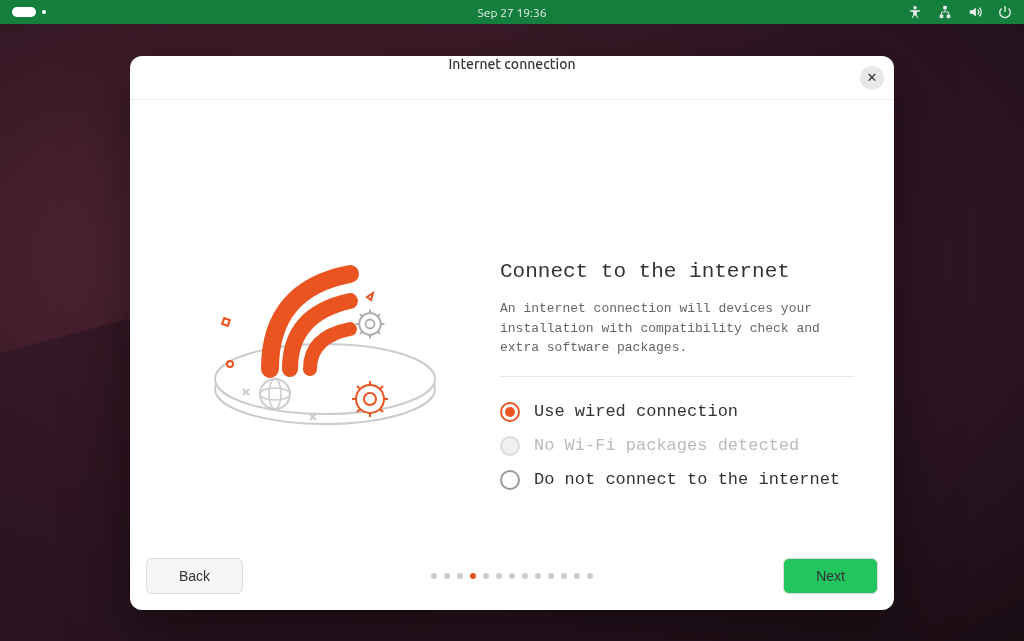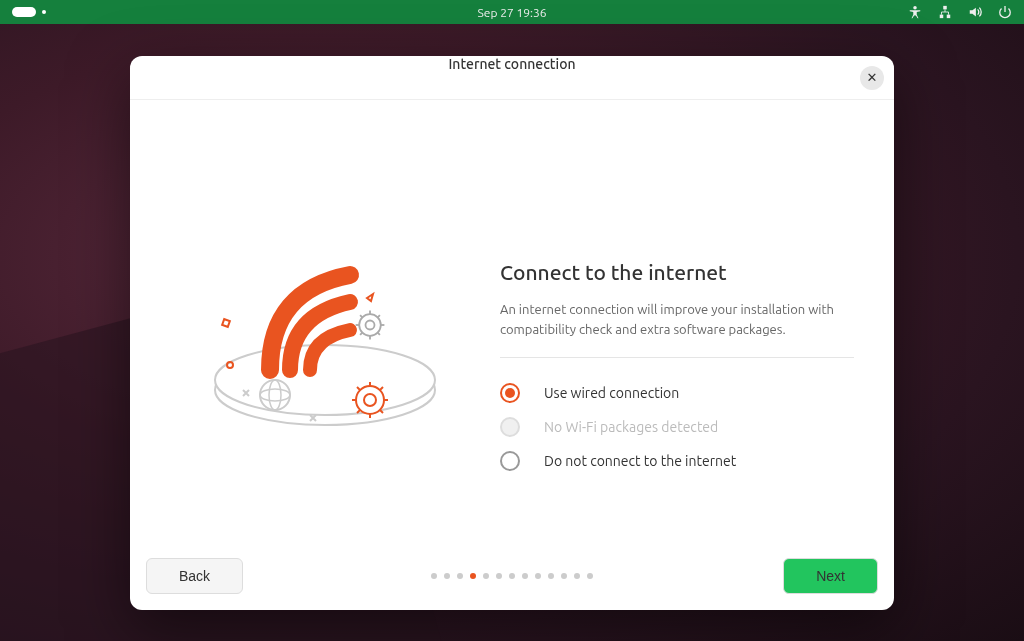--- a/index.html
+++ b/index.html
@@ -117,20 +117,21 @@
       justify-content: center;
       cursor: pointer;
       color: #333;
       font-size: 13px;
     }
     
     .window-body {
       flex: 1;
       display: flex;
       padding: 30px 40px 0 40px;
+      font-family: Liberation Mono, monospace;
     }
     
     .illustration-area {
       width: 310px;
       display: flex;
       align-items: center;
       justify-content: center;
     }
     
     .content-area {
@@ -156,23 +157,23 @@
     
     .divider {
       height: 1px;
       background: #e5e5e5;
       margin-bottom: 18px;
     }
     
     .radio-option {
       display: flex;
       align-items: center;
-      gap: 24px;
+      gap: 14px;
       padding: 7px 0;
-      font-size: 14px;
+      font-size: 17px;
       color: #333;
       cursor: pointer;
     }
     .radio-option.disabled {
       color: #bbb;
       cursor: default;
     }
     
     .radio-circle {
       width: 20px;
@@ -342,21 +343,21 @@
           <g stroke="#ccc" stroke-width="2">
             <path d="M48 170 l6 6 M54 170 l-6 6"></path>
             <path d="M115 195 l6 6 M121 195 l-6 6"></path>
           </g>
         </svg>
       </div>
     </div>
 
     <div class="content-area">
       <h1 class="content-title">Connect to the internet</h1>
-      <p class="content-subtitle">An internet connection will improve your installation with compatibility check and extra software packages.</p>
+      <p class="content-subtitle">An internet connection will devices your installation with compatibility check and extra software packages.</p>
       <div class="divider"></div>
 
       <div class="radio-option">
         <span class="radio-circle selected"></span>
         <span>Use wired connection</span>
       </div>
 
       <div class="radio-option disabled">
         <span class="radio-circle disabled"></span>
         <span>No Wi-Fi packages detected</span>

